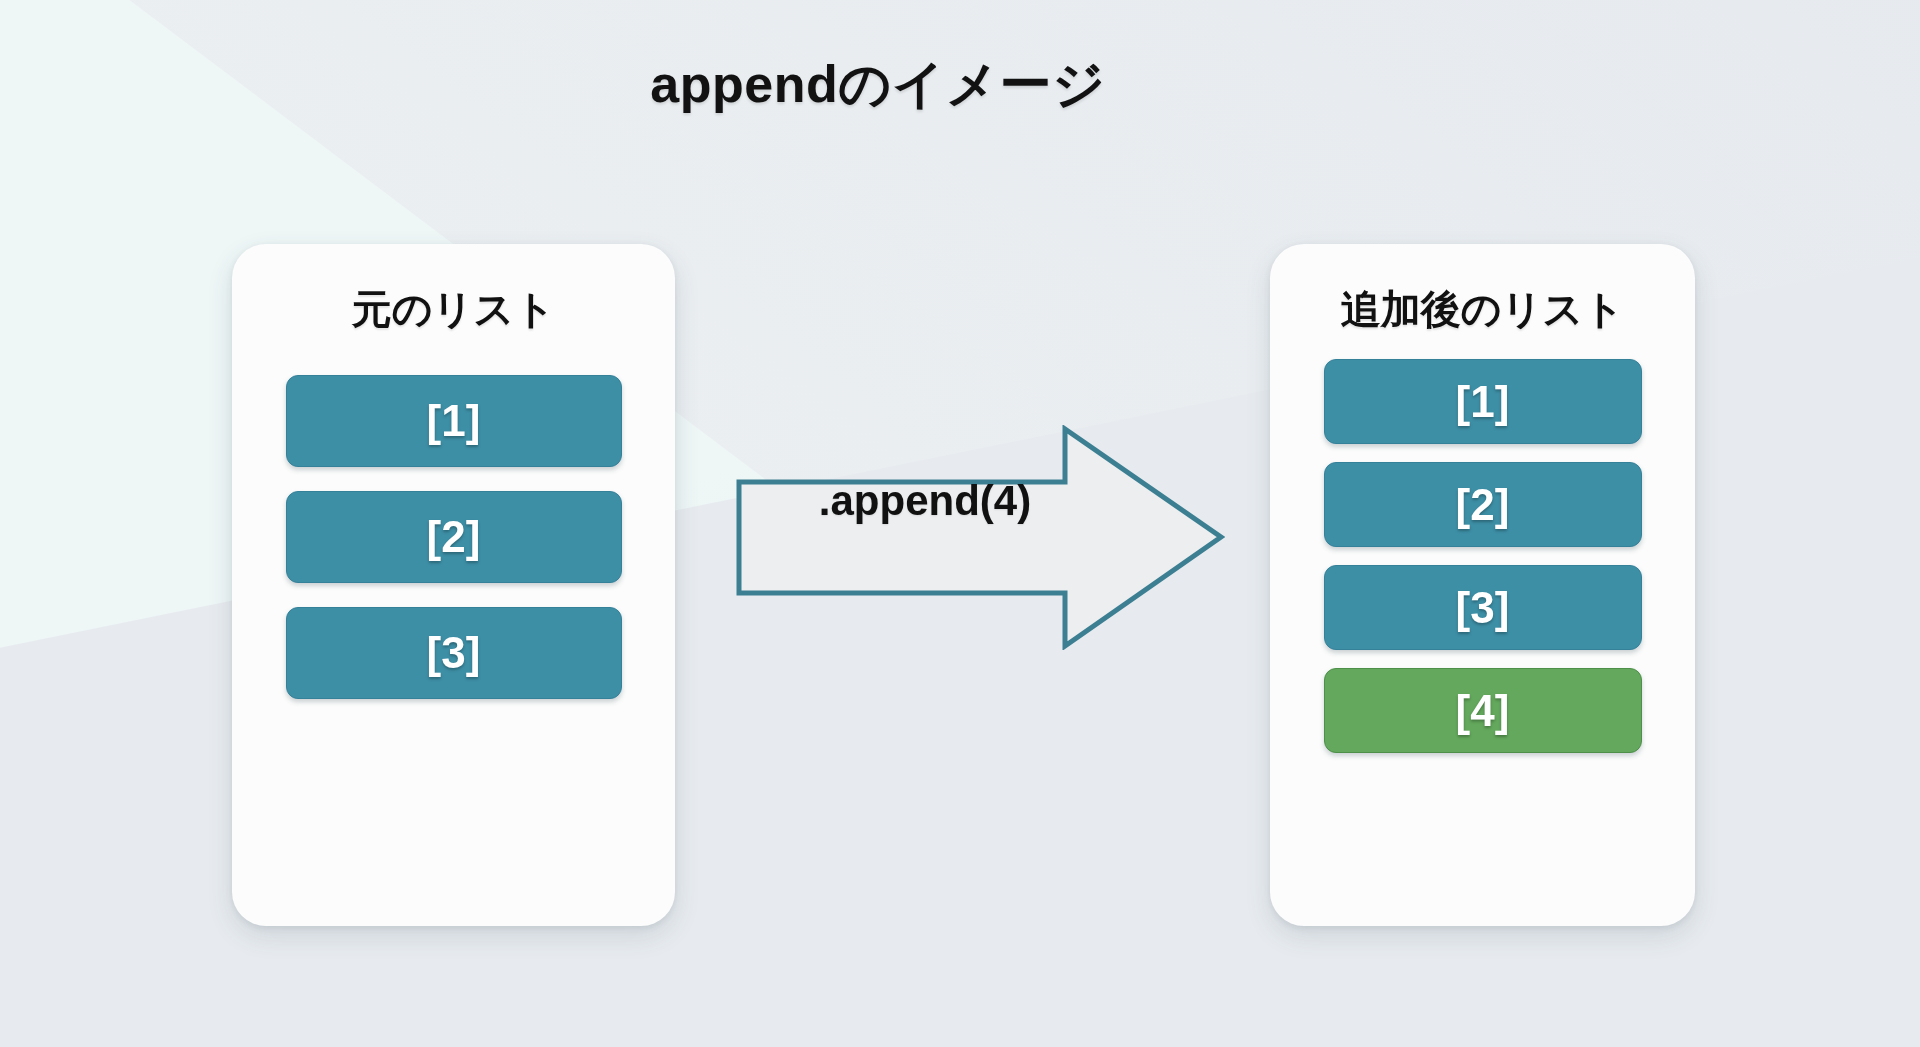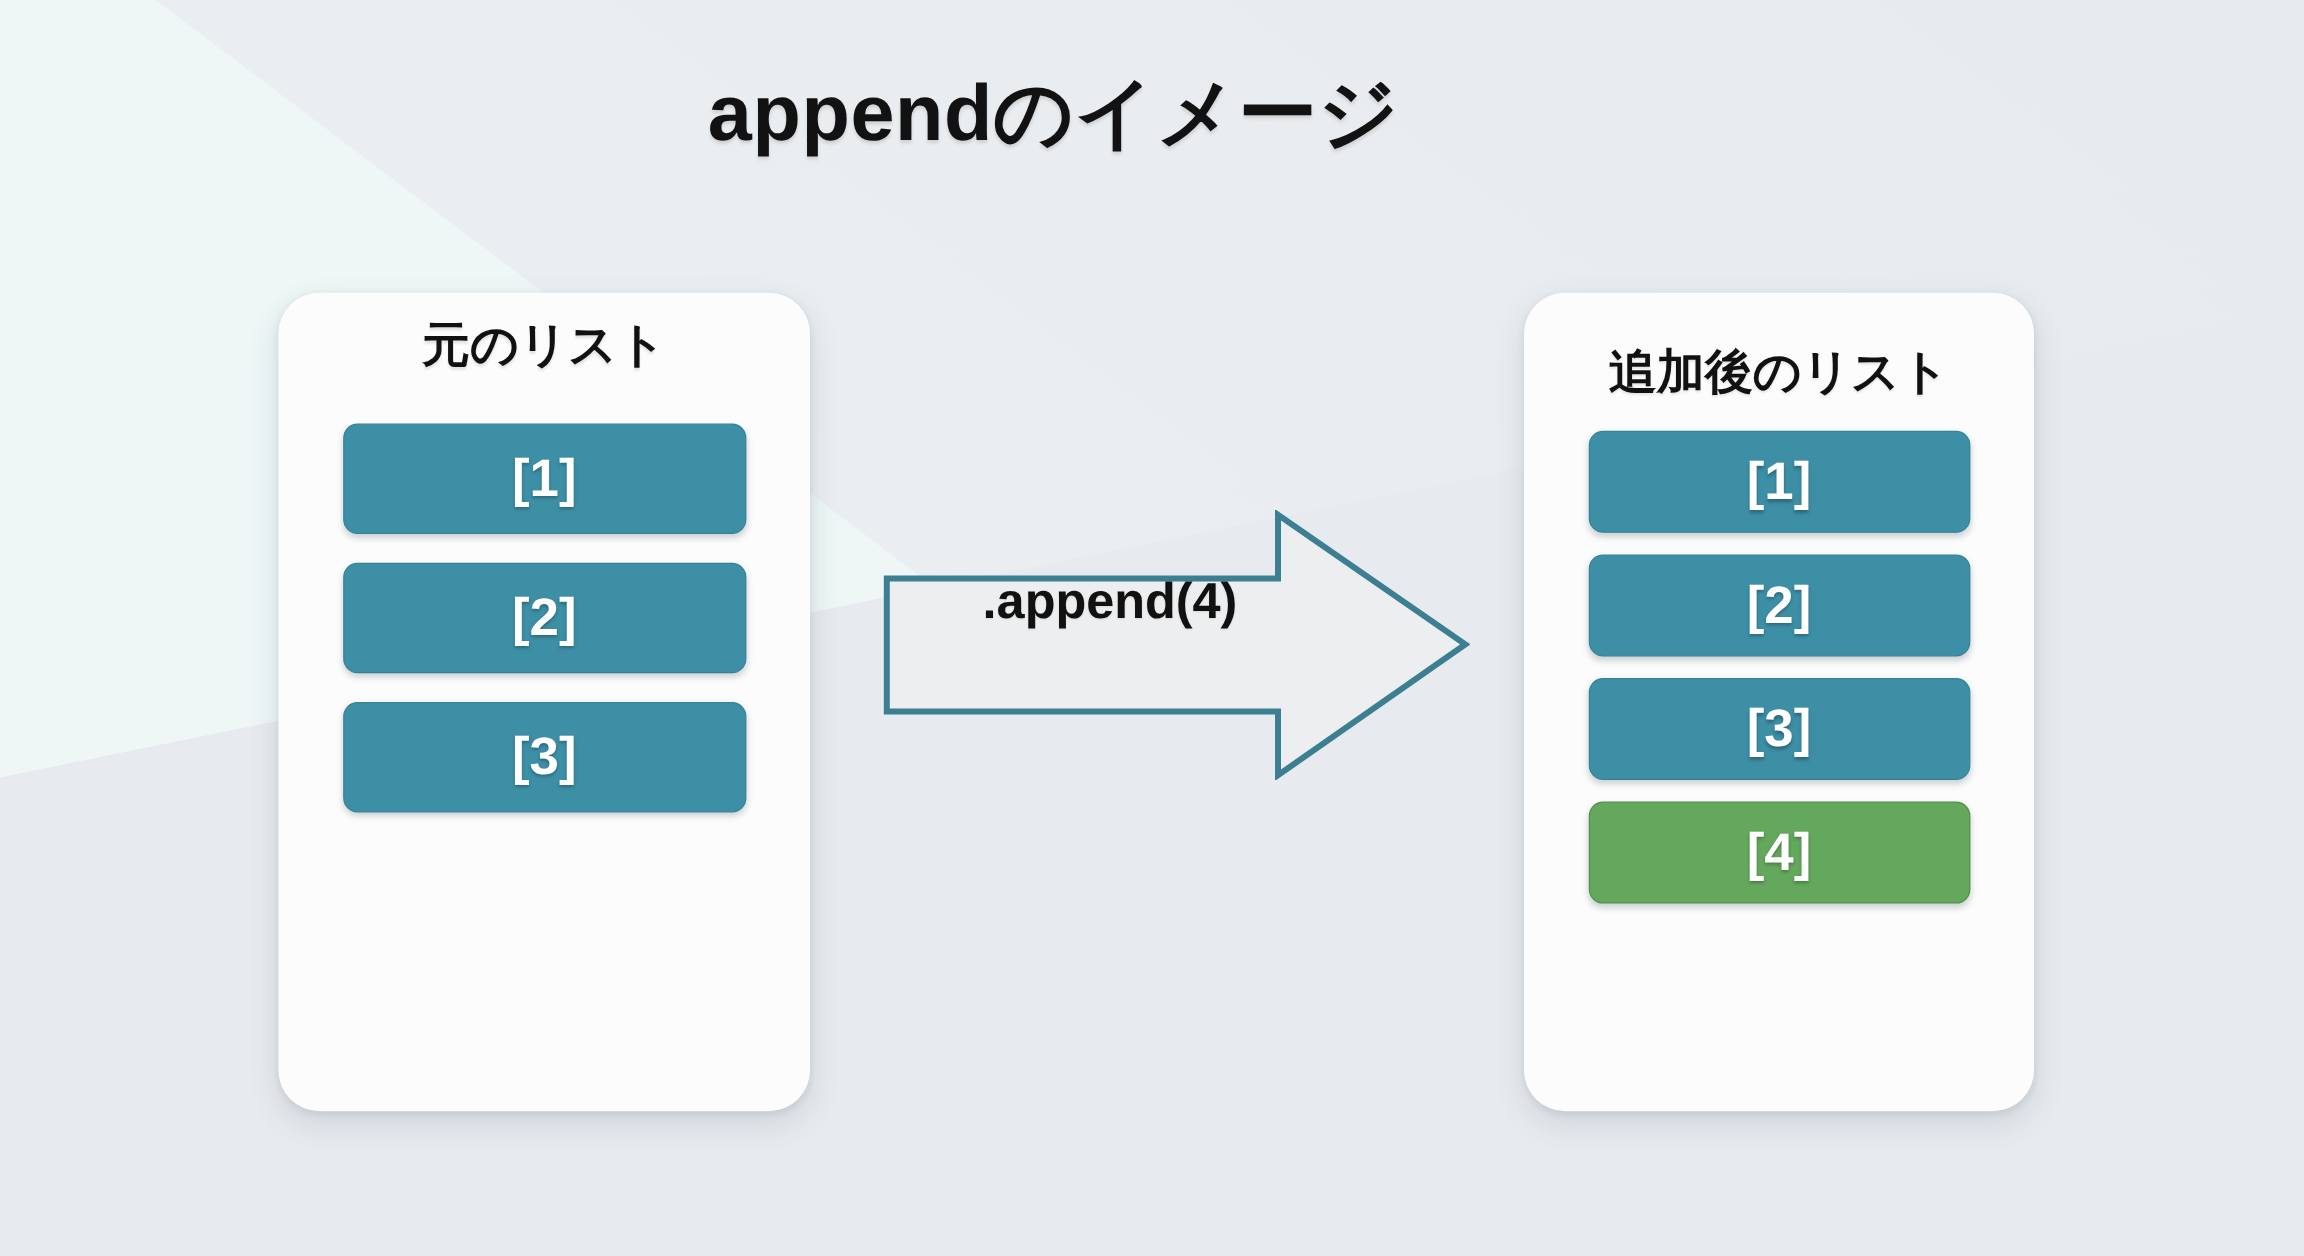--- a/index.html
+++ b/index.html
@@ -47,21 +47,21 @@
     transform-origin: left bottom;
     pointer-events: none;
   }
 
   .title {
     position: absolute;
     top: 50px;
     left: 0;
     width: 1756px;
     text-align: center;
-    font-size: 66px;
+    font-size: 52px;
     font-weight: bold;
     color: #121212;
     letter-spacing: 0.5px;
     text-shadow: 0 2px 3px rgba(0,0,0,0.12);
     z-index: 5;
   }
 
   .card {
     position: absolute;
     background: #fcfcfc;
@@ -72,21 +72,21 @@
     box-sizing: border-box;
     display: flex;
     flex-direction: column;
     align-items: center;
   }
   #card-left {
     left: 232px;
     top: 244px;
     width: 443px;
     height: 682px;
-    padding-top: 16px;
+    padding-top: 38px;
   }
   #card-right {
     left: 1270px;
     top: 244px;
     width: 425px;
     height: 682px;
     padding-top: 38px;
   }
 
   .card-title {

